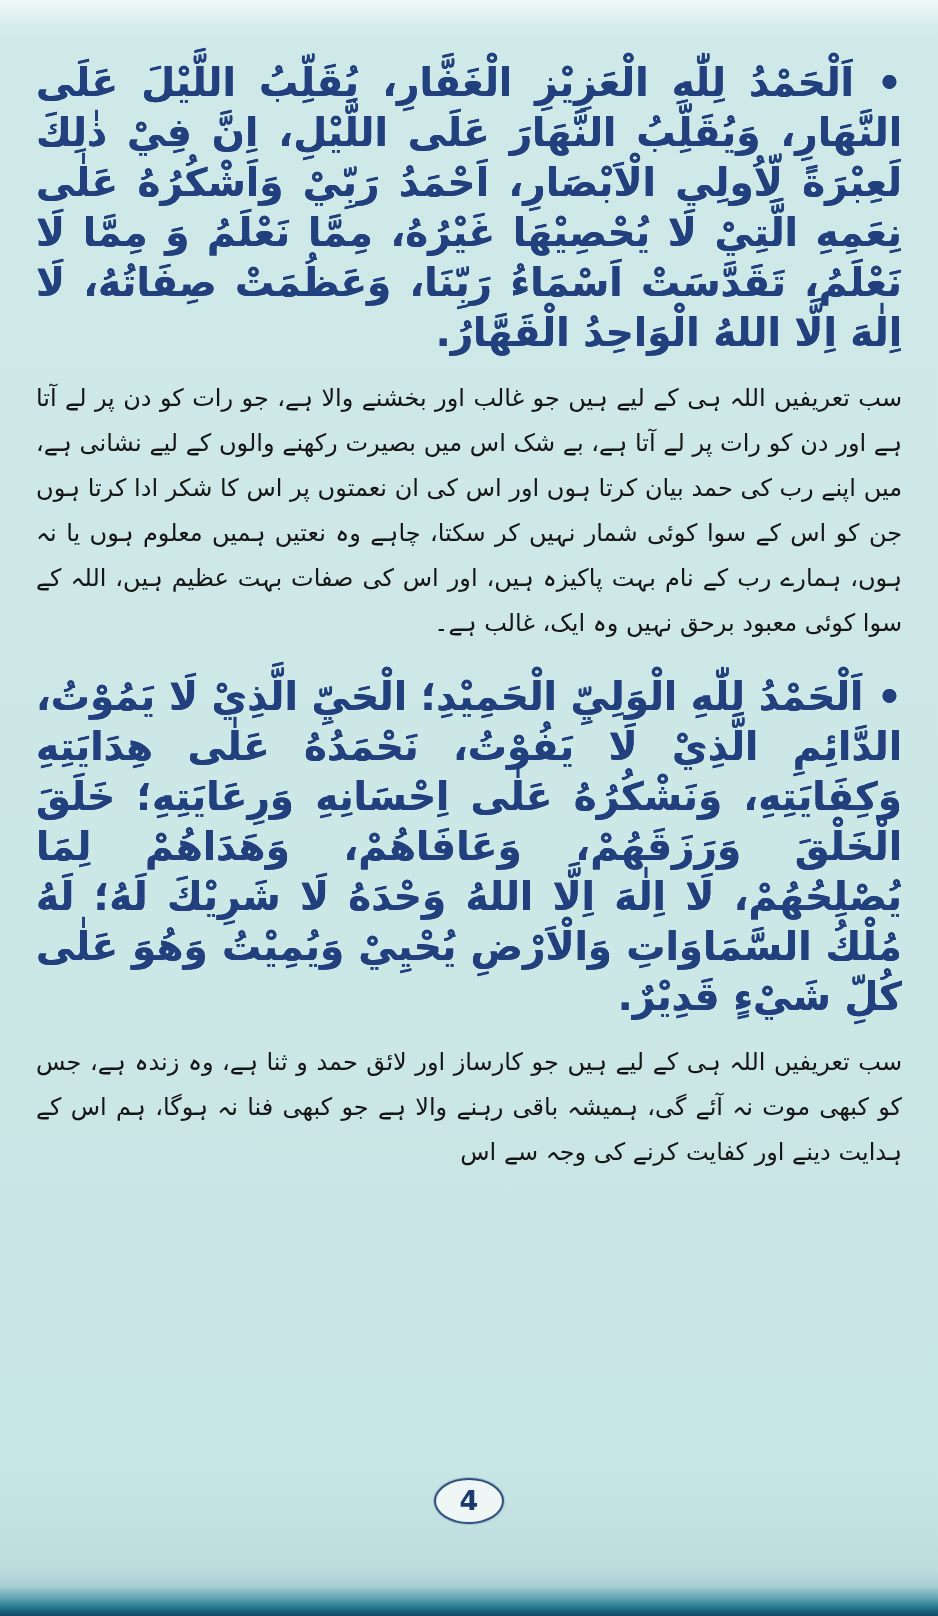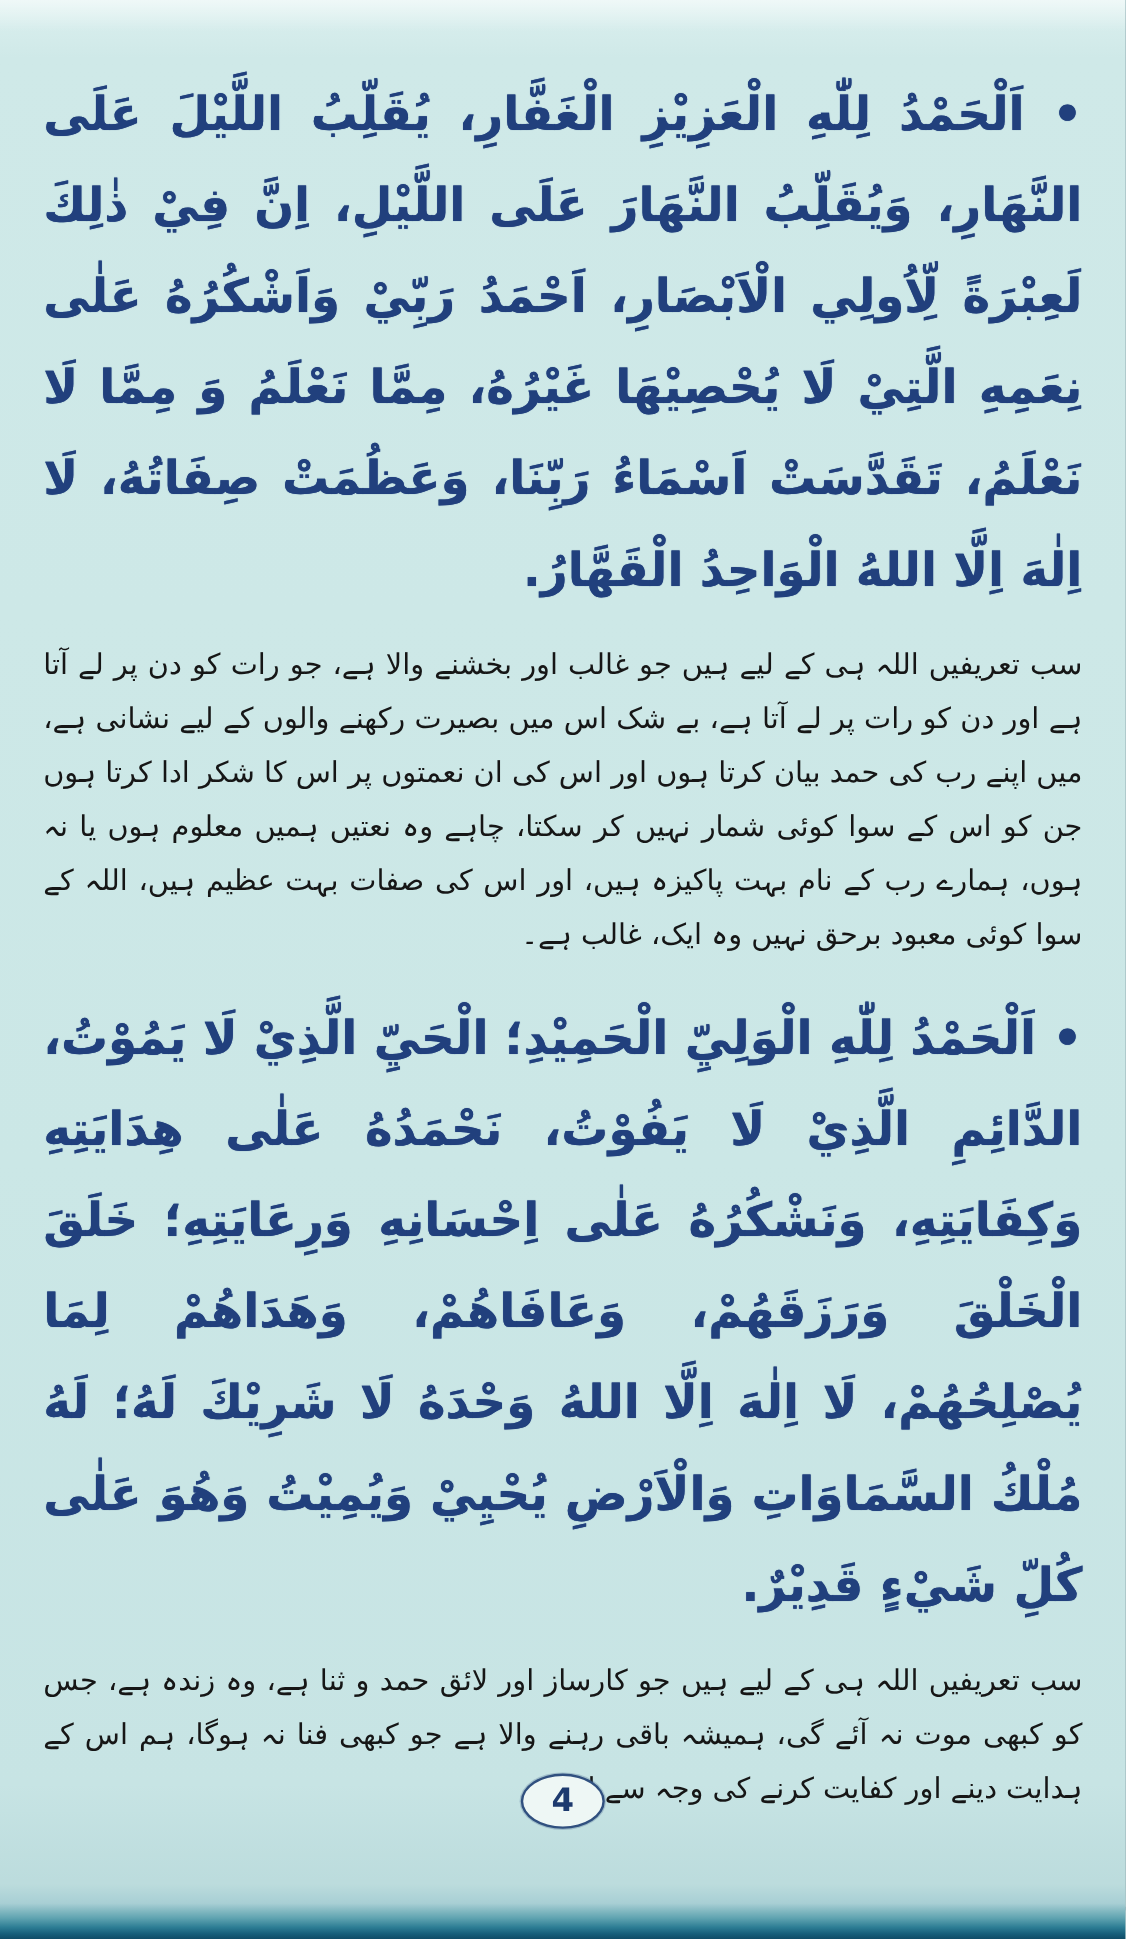--- a/index.html
+++ b/index.html
@@ -21,21 +21,21 @@
     position: absolute;
     top: 58px;
     right: 36px;
     left: 36px;
     direction: rtl;
   }
   .arabic-text {
     color: #21407d;
     font-size: 39px;
     font-weight: bold;
-    line-height: 76px;
+    line-height: 50px;
     text-align: justify;
     text-justify: inter-word;
     margin: 0 0 18px 0;
     letter-spacing: 0.5px;
     text-shadow: 0 0 0.6px #21407d;
   }
   .urdu-text {
     color: #161616;
     font-size: 24px;
     font-weight: normal;

